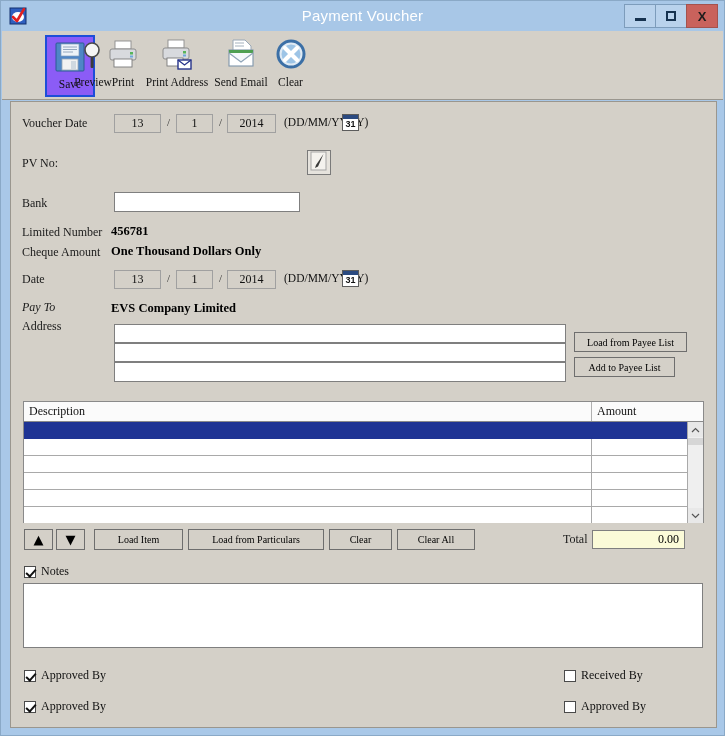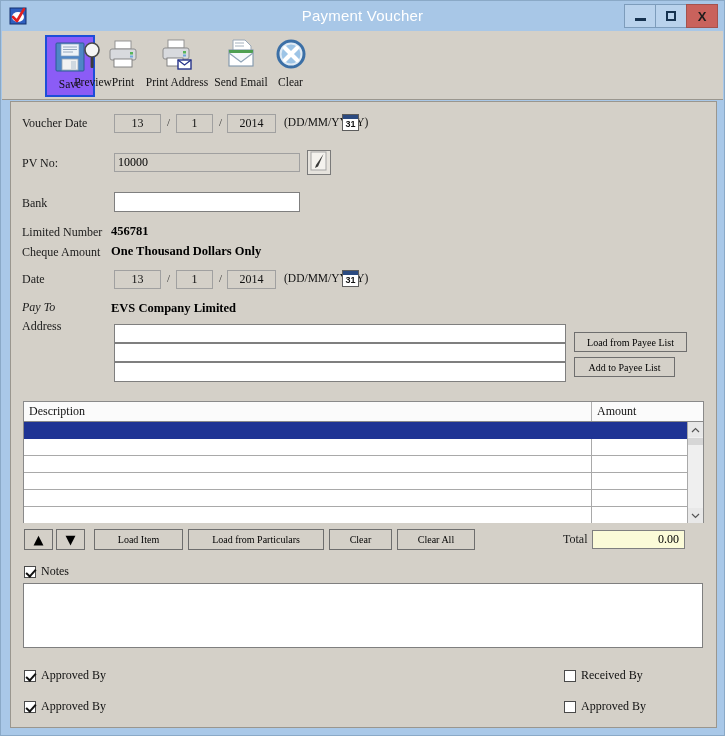--- a/index.html
+++ b/index.html
@@ -297,21 +297,20 @@
     <div class="datebox" style="left:165px;top:12px;width:37px;">1</div>
     <div class="slash" style="left:208px;top:14px;">/</div>
     <div class="datebox" style="left:216px;top:12px;width:49px;">2014</div>
     <div class="fmt" style="left:273px;top:14px;">(DD/MM/YYYY)</div>
     <div class="calbtn" style="left:331px;top:12px;">
       <div class="calbar"></div>
       <div class="calnum">31</div>
     </div>
 
     <div class="lbl" style="left:11px;top:54px;">PV No:</div>
-    <div class="txt" style="left:103px;top:51px;width:186px;height:19px;background:#d4d0c8;border:1px solid #a0a0a0;">10000</div>
     <div class="editbtn" style="left:296px;top:48px;width:24px;height:25px;">
       <span>
         <svg width="18" height="20" viewBox="0 0 18 20">
           <rect x="1" y="1" width="15" height="18" fill="#f4f2ee" stroke="#a5a5a5" stroke-width="1"></rect>
           <path d="M13.5 3 L6 14 L5 17 L8 15.5 Z" fill="#3a3a3a"></path>
         </svg>
       </span>
     </div>
 
     <div class="lbl" style="left:11px;top:94px;">Bank</div>

